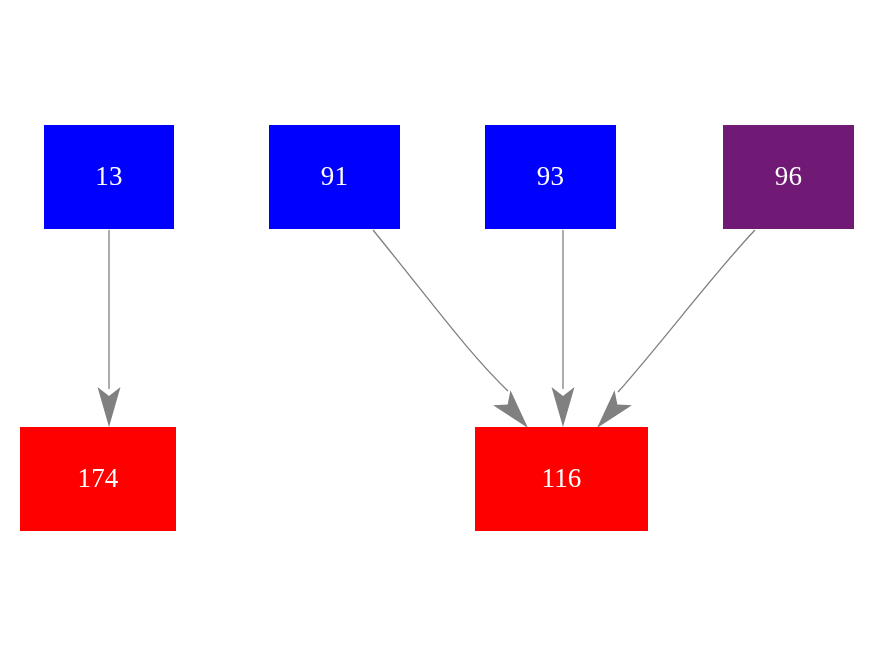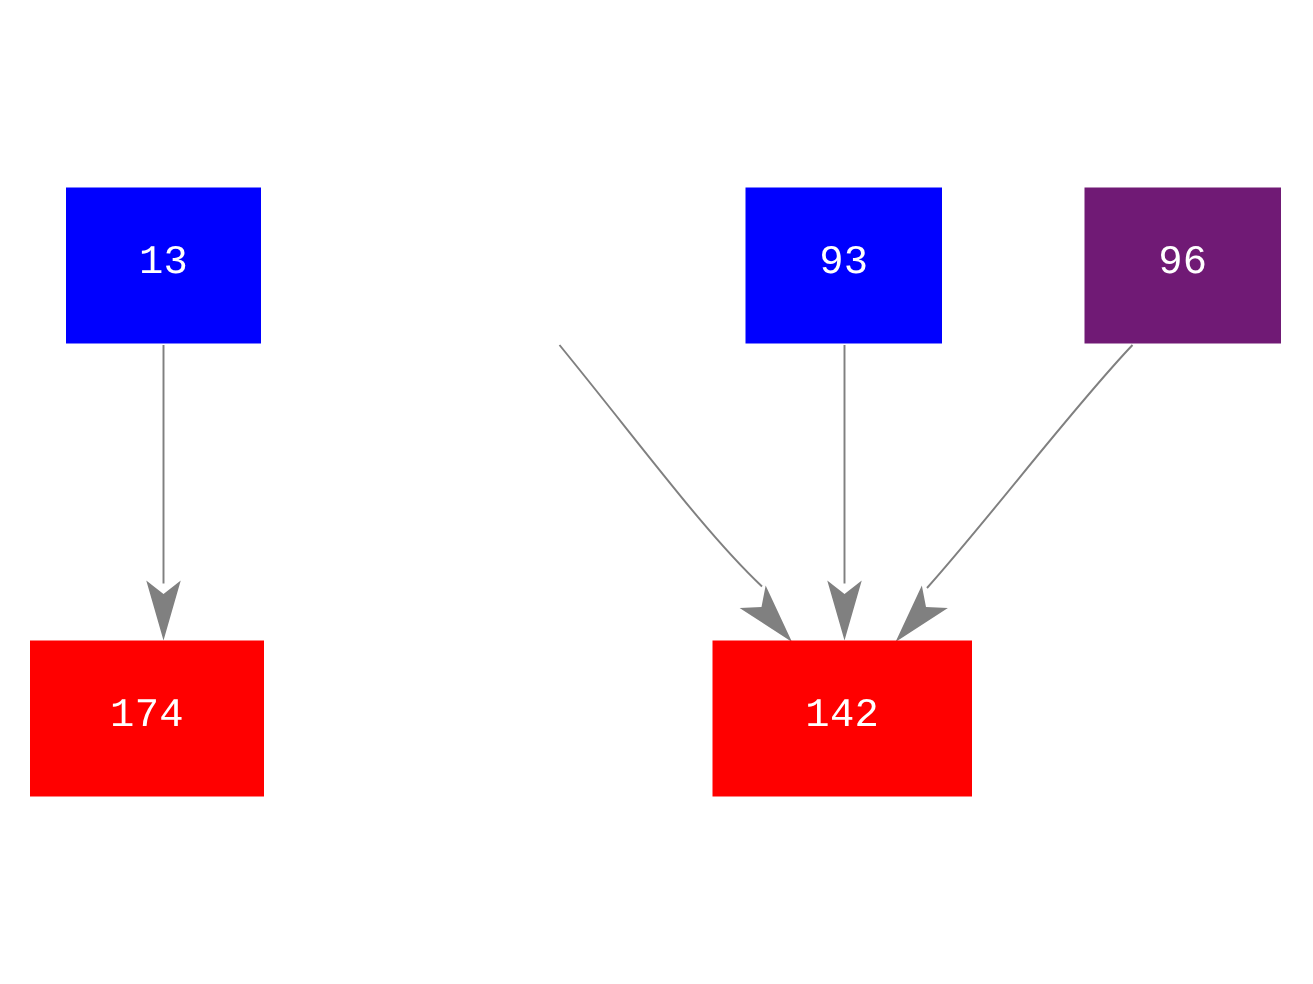--- a/index.html
+++ b/index.html
@@ -28,21 +28,21 @@
     height: 656px;
     pointer-events: none;
   }
   .node {
     position: absolute;
     box-sizing: border-box;
     display: flex;
     align-items: center;
     justify-content: center;
     color: #ffffff;
-    font-family: Liberation Mono, monospace;
+    font-family: Liberation Serif, serif;
     font-size: 27px;
     font-weight: 400;
     line-height: 1;
     letter-spacing: 0.2px;
     user-select: none;
   }
   .node-label {
     display: block;
     transform: translateY(-1px);
   }
@@ -67,26 +67,29 @@
       </g>
       <g>
         <path d="M755,230 C715,272 660,345 618,392" fill="none" stroke="#808080" stroke-width="1.3"></path>
         <polygon points="597.00,428.00 631.92,405.36 617.34,404.60 614.56,390.27" fill="#808080"></polygon>
       </g>
     </svg>
 
   <div class="node" style="left: 44px; top: 125px; width: 130px; height: 104px; background: rgb(0, 0, 255); color: rgb(255, 255, 255);">
     <span class="node-label">13</span>
   </div>
-  <div class="node" style="left: 497px; top: 125px; width: 131px; height: 104px; background: rgb(0, 0, 255); color: rgb(255, 255, 255);">
+  <div class="node" style="left: 269px; top: 125px; width: 131px; height: 104px; background: rgb(0, 0, 255); color: rgb(255, 255, 255);">
+    <span class="node-label">91</span>
+  </div>
+  <div class="node" style="left: 485px; top: 125px; width: 131px; height: 104px; background: rgb(0, 0, 255); color: rgb(255, 255, 255);">
     <span class="node-label">93</span>
   </div>
   <div class="node" style="left: 723px; top: 125px; width: 131px; height: 104px; background: #701a75; color: rgb(255, 255, 255);">
     <span class="node-label">96</span>
   </div>
   <div class="node" style="left: 20px; top: 427px; width: 156px; height: 104px; background: rgb(255, 0, 0); color: rgb(255, 255, 255);">
     <span class="node-label">174</span>
   </div>
   <div class="node" style="left: 475px; top: 427px; width: 173px; height: 104px; background: rgb(255, 0, 0); color: rgb(255, 255, 255);">
-    <span class="node-label">142</span>
+    <span class="node-label">116</span>
   </div>
 
 </div>
 
 </body></html>

